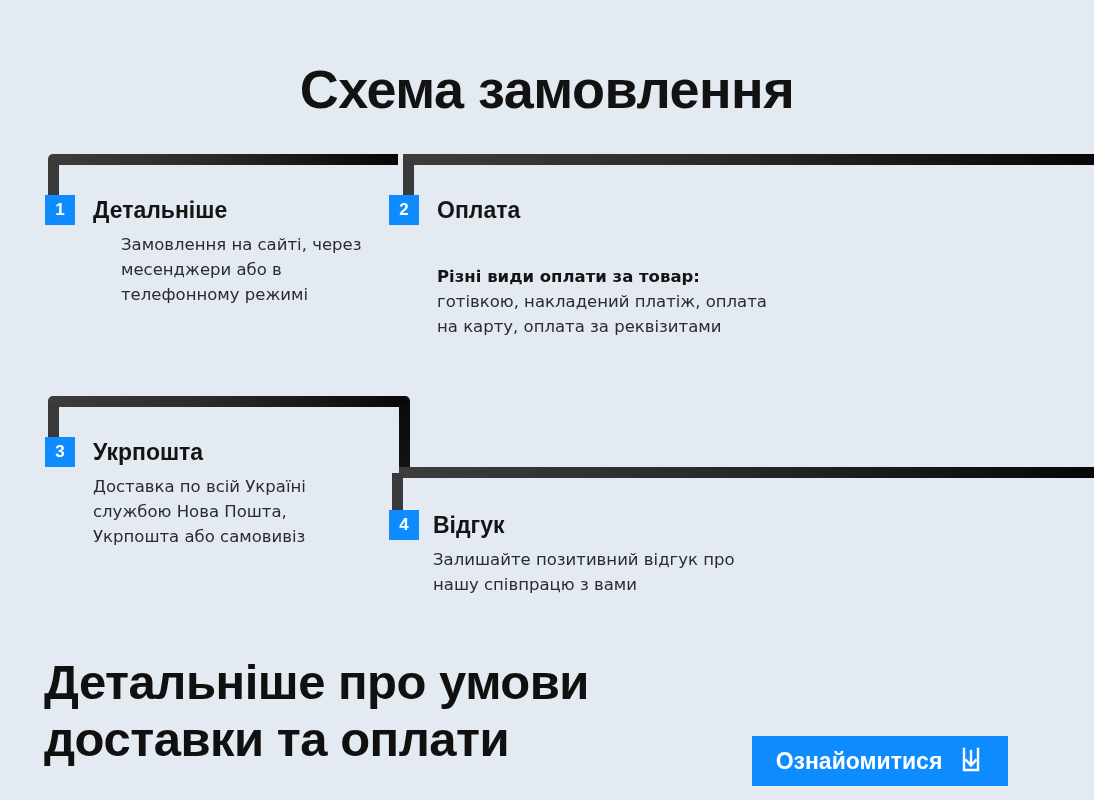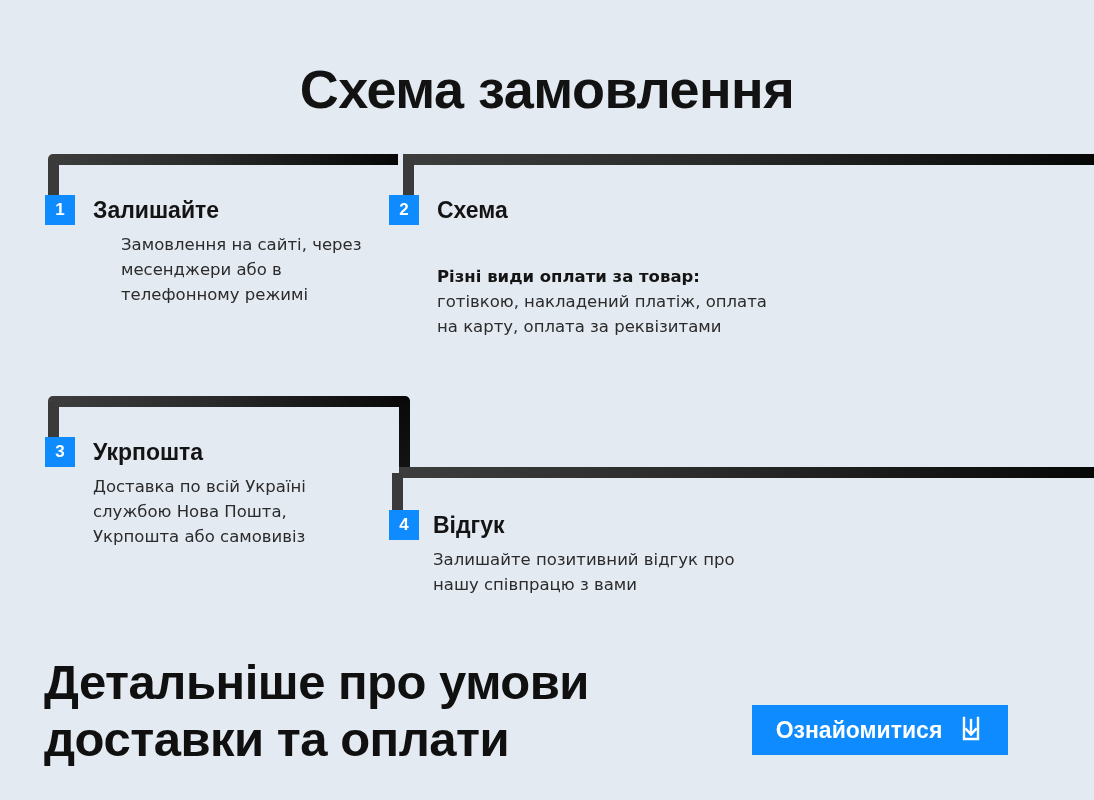--- a/index.html
+++ b/index.html
@@ -106,21 +106,21 @@
     font-size: 49px;
     font-weight: 700;
     color: #101010;
     line-height: 57px;
     letter-spacing: -0.5px;
   }
 
   .cta-button {
     position: absolute;
     left: 752px;
-    top: 705px;
+    top: 736px;
     width: 256px;
     height: 50px;
     background: #0d8bff;
     display: flex;
     align-items: center;
     justify-content: center;
     gap: 16px;
     cursor: pointer;
     box-sizing: border-box;
     padding: 0 20px;
@@ -159,27 +159,27 @@
   <div class="vline" style="left:48px; top:402px; height:42px;"></div>
 
   <div class="vline dark" style="left:399px; top:402px; height:68px;"></div>
 
   <div class="hline" style="left:399px; top:467px; width:695px;"></div>
 
   <div class="vline" style="left:392px; top:473px; height:40px;"></div>
 
   <div class="step">
     <div class="step-badge" style="left:45px; top:195px;">1</div>
-    <div class="step-title" style="left:93px; top:195px;">Залишайте</div>
+    <div class="step-title" style="left:93px; top:195px;">Детальніше</div>
     <div class="step-body" style="left:93px; top:232px; width:262px;margin-left:28px;">Замовлення на сайті, через месенджери або в телефонному режимі</div>
   </div>
 
   <div class="step">
     <div class="step-badge" style="left:389px; top:195px;">2</div>
-    <div class="step-title" style="left:437px; top:195px;">Схема</div>
+    <div class="step-title" style="left:437px; top:195px;">Оплата</div>
     <div class="step-body" style="left:437px; top:232px; width:330px;">
       <span class="lead">Різні види оплати за товар:</span>
       <span>готівкою, накладений платіж, оплата на карту, оплата за реквізитами</span>
     </div>
   </div>
 
   <div class="step">
     <div class="step-badge" style="left:45px; top:437px;">3</div>
     <div class="step-title" style="left:93px; top:437px;">Укрпошта</div>
     <div class="step-body" style="left:93px; top:474px; width:258px;">Доставка по всій Україні службою Нова Пошта, Укрпошта або самовивіз</div>

